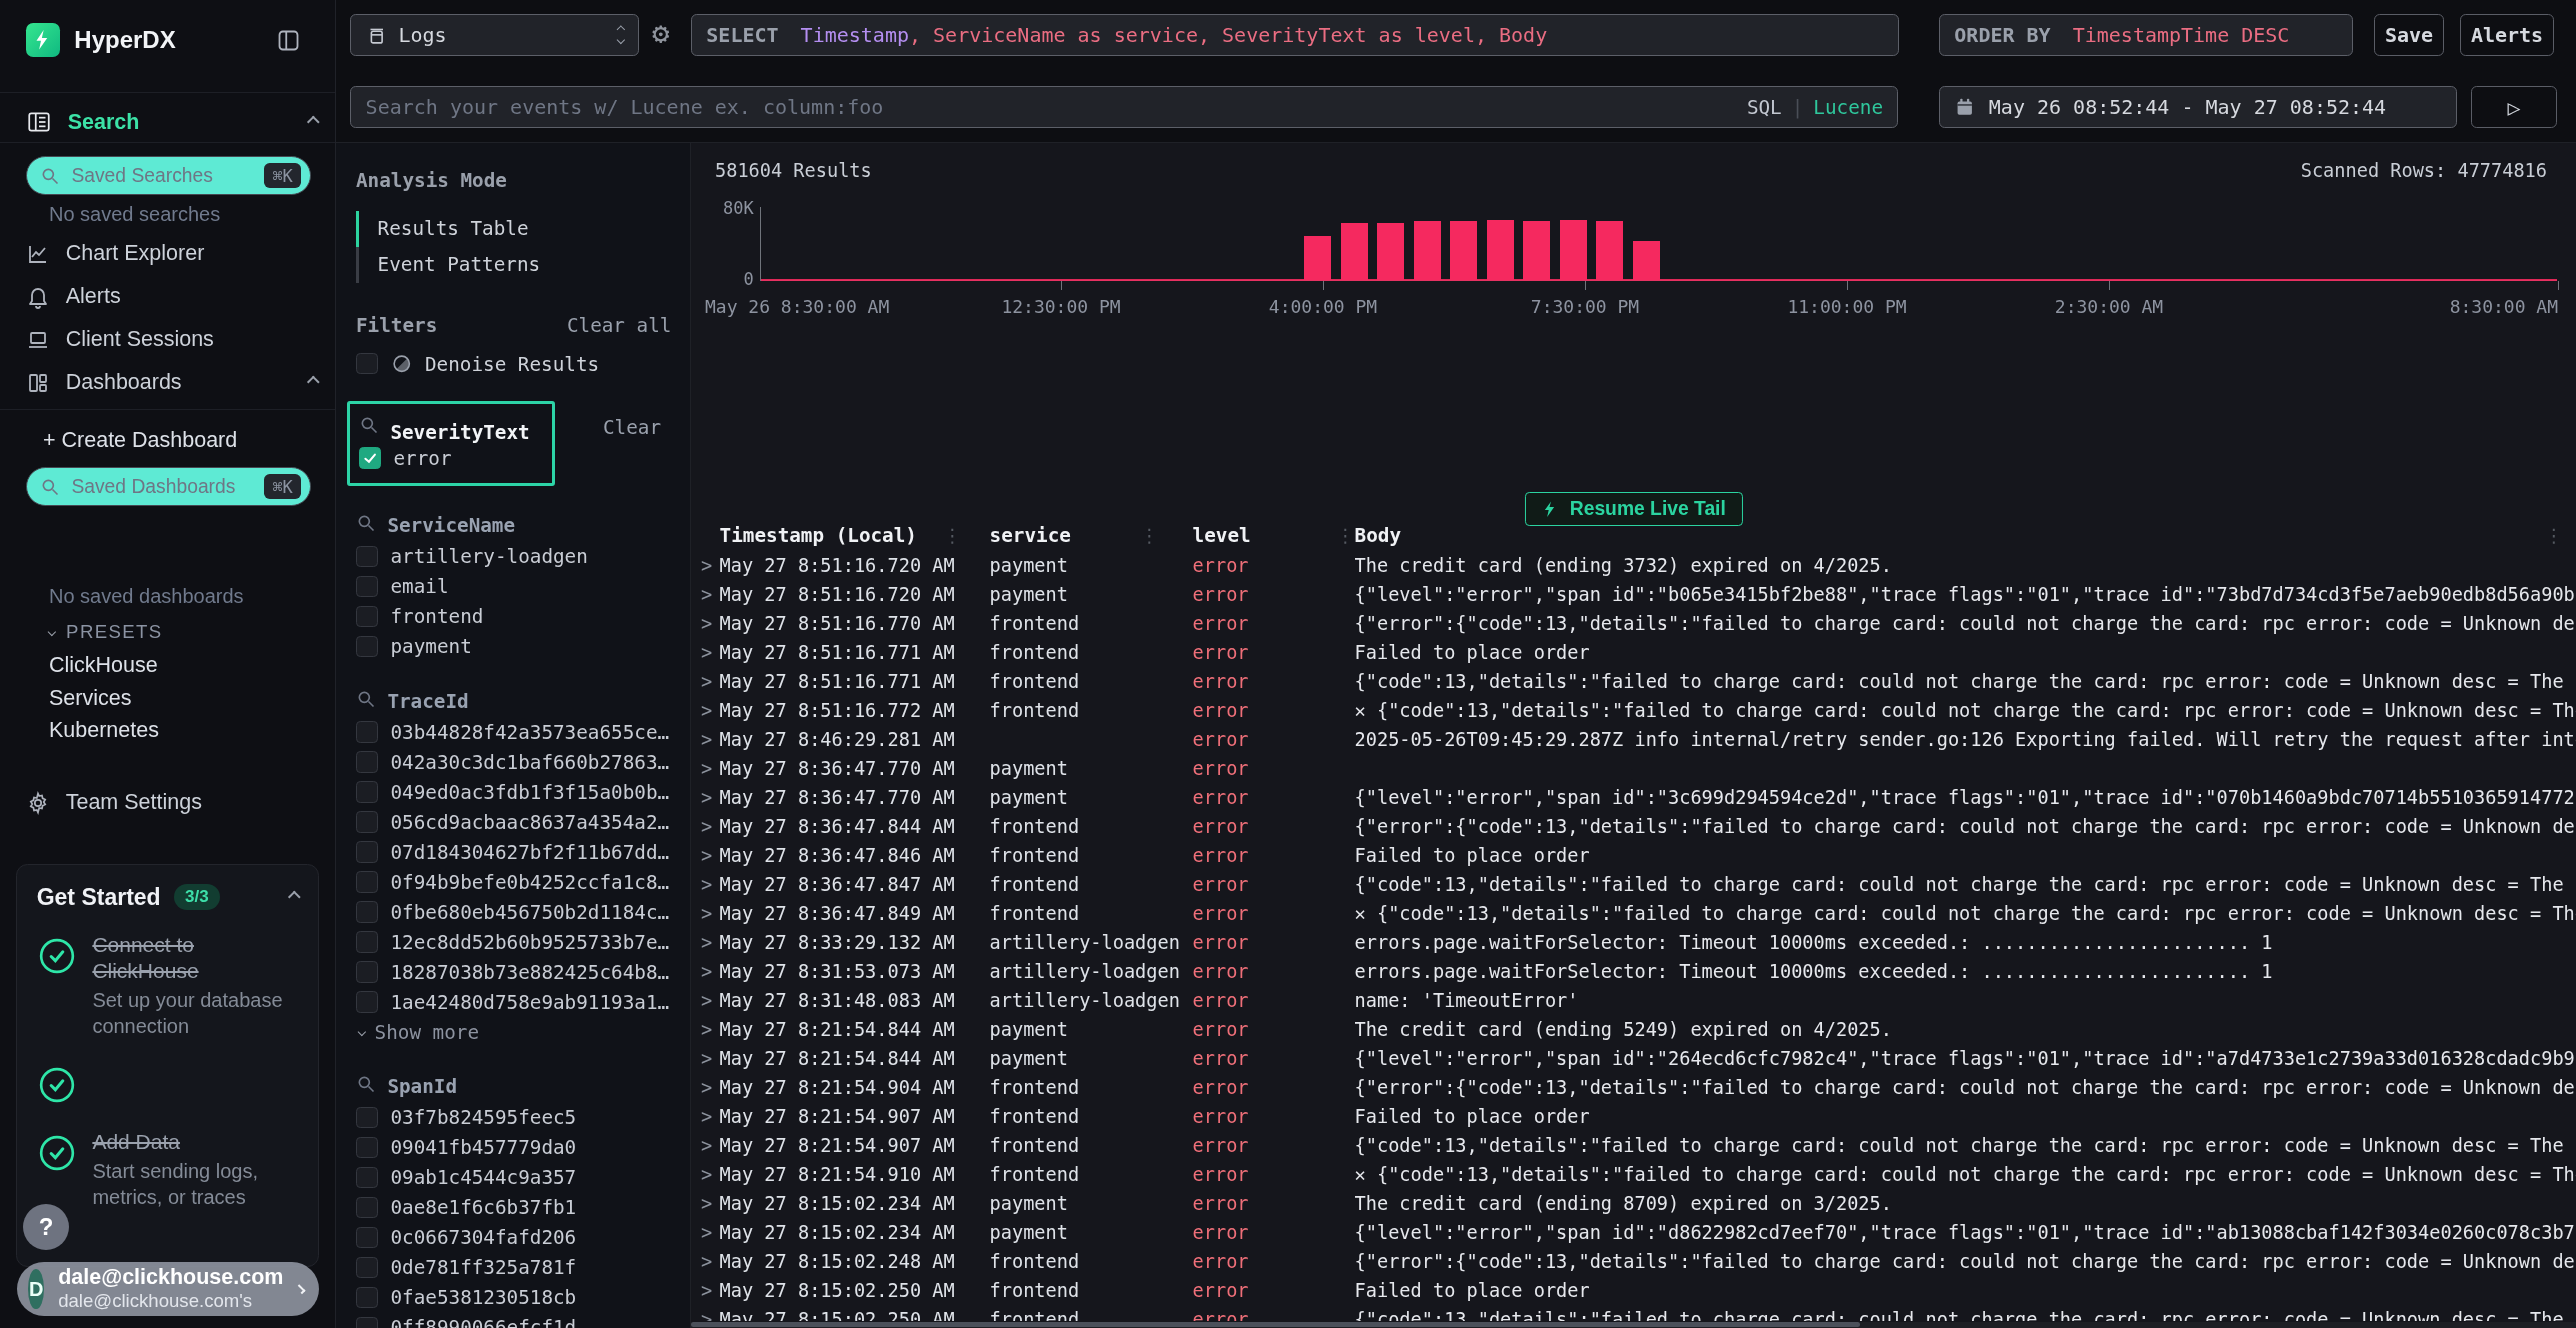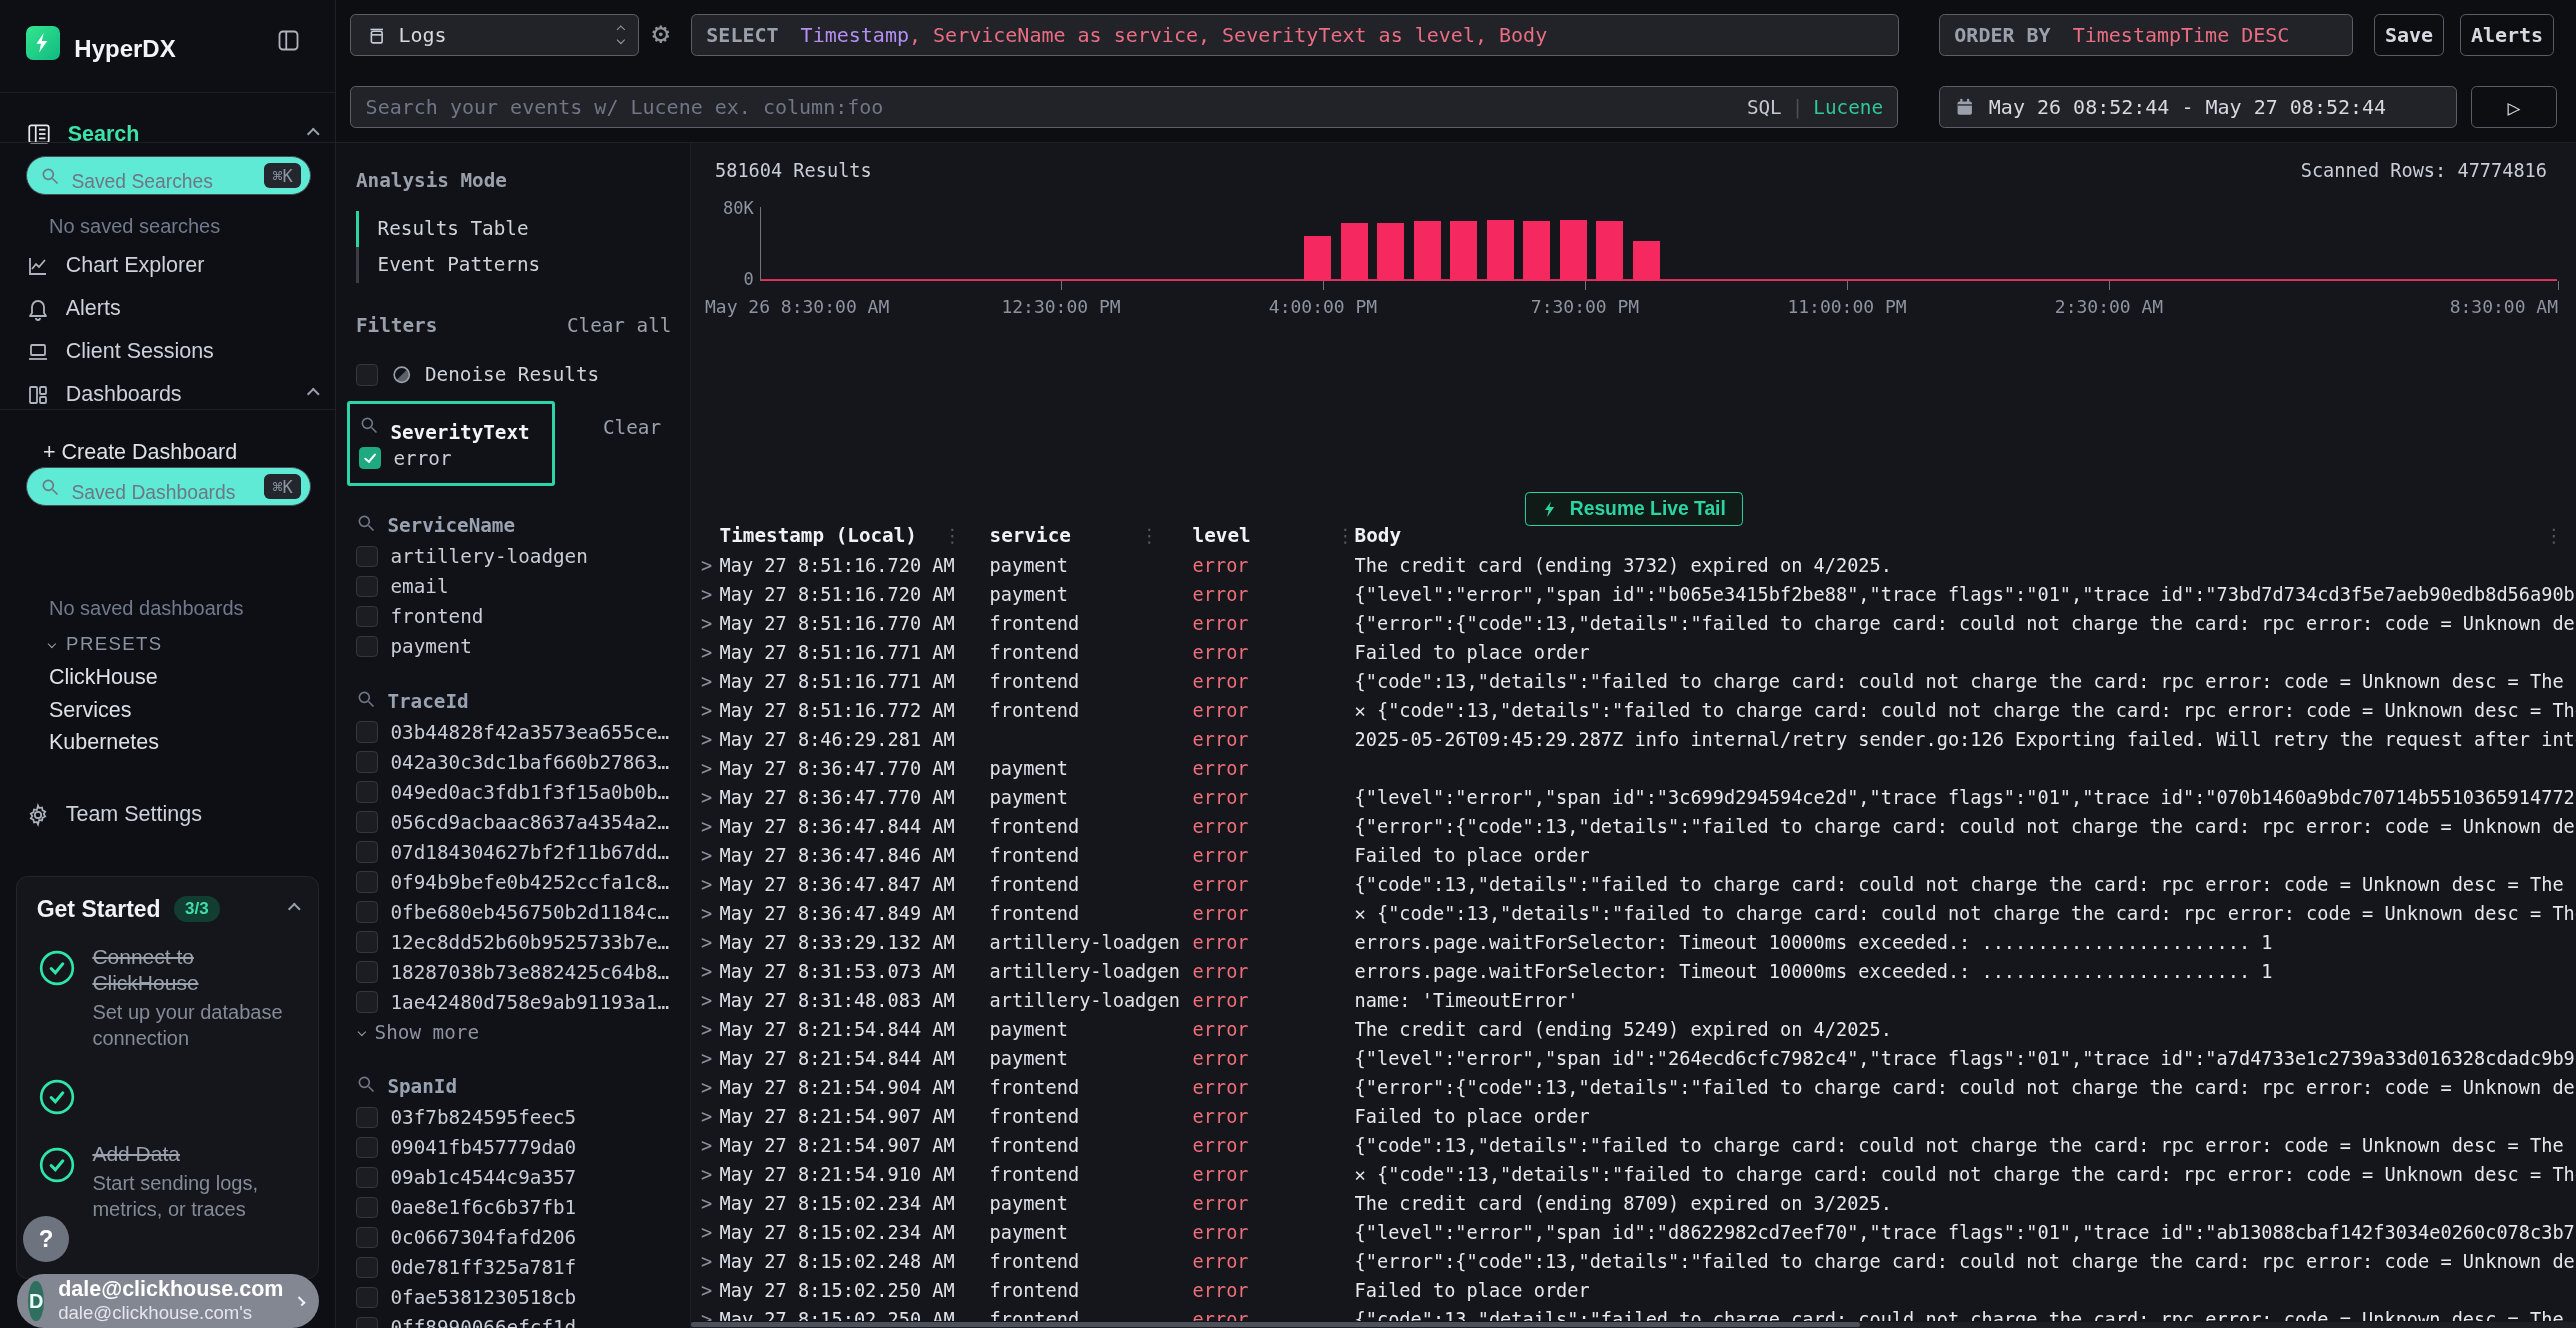--- a/index.html
+++ b/index.html
@@ -1,19 +1,19 @@
 <!DOCTYPE html>
 <html style="font-size:11.4px"><head>
 <meta charset="utf-8">
 <style>
   html,body{margin:0;padding:0;background:#0c0d10;}
   *{box-sizing:border-box;}
   #root{position:relative;width:2576px;height:1328px;background:#15161c;overflow:hidden;
         font-family:"DejaVu Sans Mono",monospace;color:#e7e9ee;}
-  .sans{font-family:"Liberation Sans","DejaVu Sans",sans-serif;margin-top:12px;}
+  .sans{font-family:"Liberation Sans","DejaVu Sans",sans-serif;}
 
   
   .topbar{position:absolute;left:336px;top:0;right:0;height:143px;background:#0d0e12;border-bottom:0.7px solid #1f2127;}
   .tb-input{position:absolute;height:42px;background:#212329;border:1.4px solid #5c5f68;border-radius:5.7px;
             display:flex;align-items:center;padding:0 14.3px;font-size:20px;color:#d6d9df;}
   .src-select{left:14.3px;top:14.3px;width:289px;}
   .src-select .dbicon{margin-right:11.4px;}
   .src-chevs{margin-left:auto;display:flex;flex-direction:column;gap:4.3px;}
   .gear{position:absolute;left:316px;top:18.6px;font-size:29px;color:#8e939c;line-height:1;}
   .q-select{left:355px;top:14.3px;width:1208px;}
@@ -83,21 +83,21 @@
 
   
   .fpanel{position:absolute;left:336px;top:143px;width:355px;bottom:0;background:#101218;
           border-right:0.7px solid #1f2127;padding:26px 18.6px 0 20px;overflow:hidden;font-size:19.3px;}
   .fp-label{font-size:19.3px;font-weight:bold;color:#9aa0ab;}
   .mode-list{margin:18.6px 0 31.5px 0;}
   .mode-item{display:flex;align-items:center;height:36px;border-left:3.6px solid #3a3d45;padding-left:18.6px;color:#cfd3da;}
   .mode-item.active{border-left-color:#2dd4a0;}
   .filters-head{display:flex;align-items:center;margin-bottom:15.7px;}
   .f-clear{margin-left:auto;color:#9aa1ad;}
-  .denoise{display:flex;align-items:flex-end;gap:13px;height:33px;margin-bottom:15.7px;color:#cfd3da;}
+  .denoise{display:flex;align-items:flex-start;gap:13px;height:33px;margin-bottom:15.7px;color:#cfd3da;}
   .cb{flex:0 0 21.5px;width:21.5px;height:21.5px;border-radius:4.3px;background:#1b1d23;border:1.4px solid #34373f;
       display:flex;align-items:center;justify-content:center;}
   .cb.checked{background:#1fa981;border-color:#1fa981;}
   .fgroup{margin-bottom:24px;}
   .fgroup.hl{border:3.6px solid #2dd4a7;border-radius:2.9px;margin-left:-8.6px;padding:7.2px 8.6px 10px 8.6px;width:208px;}
   .fg-head{display:flex;align-items:center;gap:11.4px;height:31.5px;}
   .fg-name{font-weight:bold;color:#99a2b1;}
   .fgroup.hl .fg-name{color:#f2f4f7;margin-top:11px;}
   .fg-clear{position:absolute;right:29px;color:#9aa1ad;}
   .fitem{display:flex;align-items:center;gap:13px;height:30px;color:#c9cdd5;}

